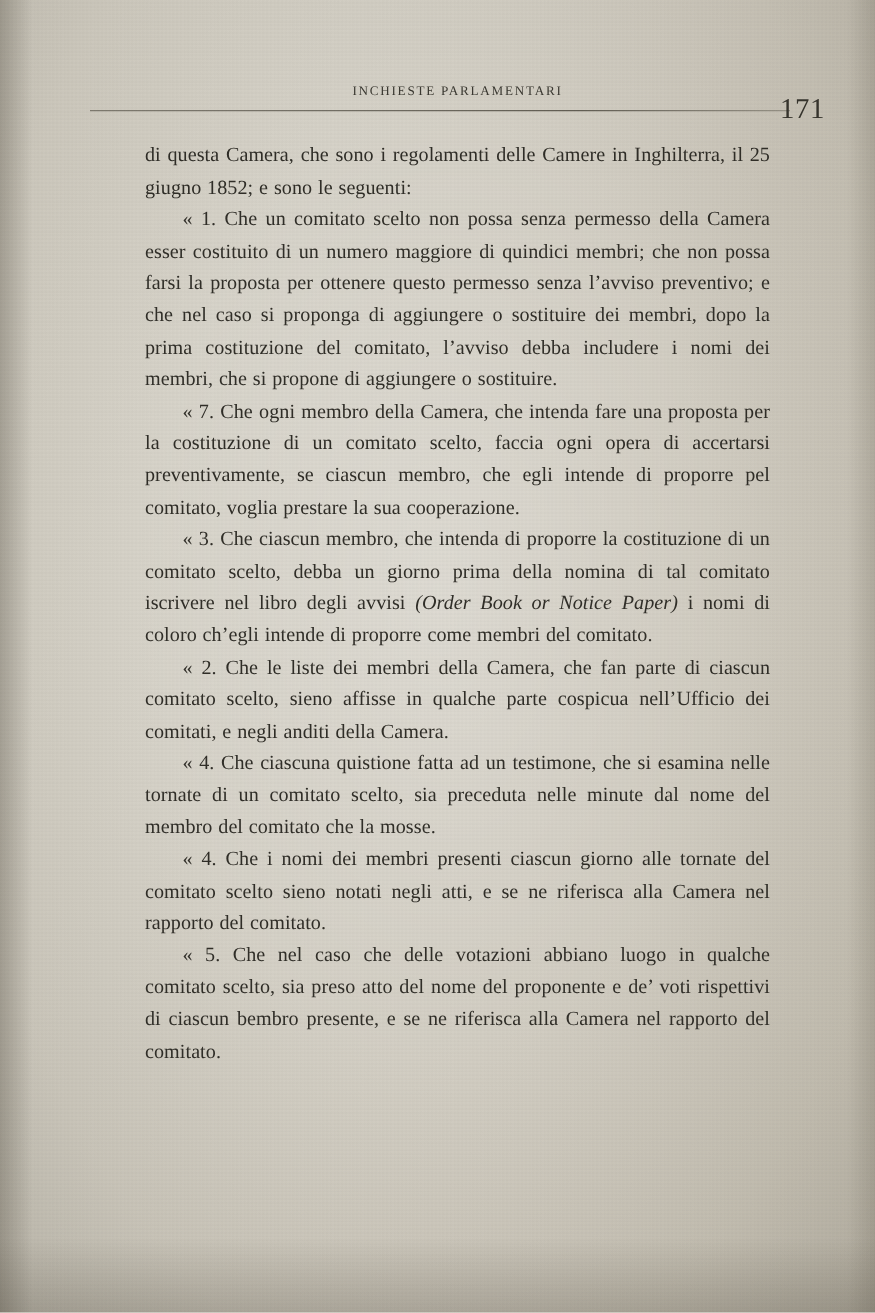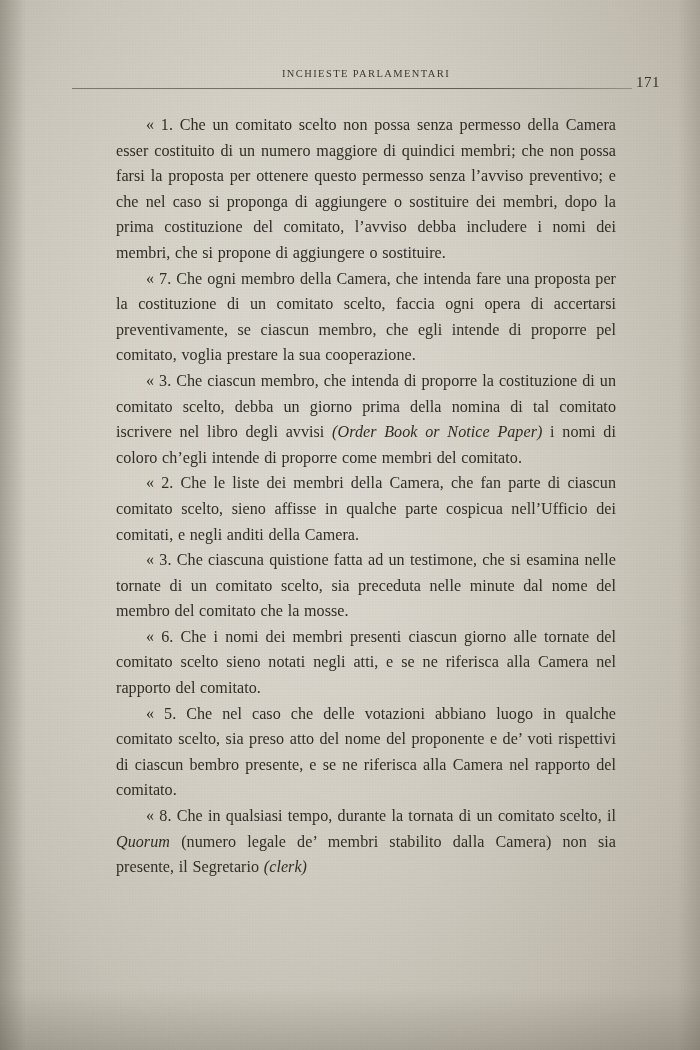--- a/index.html
+++ b/index.html
@@ -82,21 +82,21 @@
     left: -44px;
     right: -16px;
     top: 28px;
     height: 1px;
     background: linear-gradient(to right, rgba(60,56,46,0.55), rgba(60,56,46,0.75) 70%, rgba(60,56,46,0.35));
   }
   .pageno {
     position: absolute;
     right: -44px;
     top: 14px;
-    font-size: 15px;
+    font-size: 23px;
     color: #35332c;
     font-family: "Liberation Serif", serif;
     letter-spacing: 0.5px;
   }
 
   .body-text {
     margin-top: 18px;
     font-size: 16.1px;
     line-height: 25.6px;
     color: #2f2d27;
@@ -131,24 +131,24 @@
 
   <div class="content">
 
     <div class="header">
       <div class="runhead">Inchieste parlamentari</div>
       <div class="rule"></div>
       <div class="pageno">171</div>
     </div>
 
     <div class="body-text">
+      <p class="noindent">di questa Camera, che sono i regolamenti delle Camere in Inghilterra, il 25 giugno 1852; e sono le seguenti:</p>
       <p class="indent">« 1. Che un comitato scelto non possa senza permesso della Camera esser costituito di un numero maggiore di quindici membri; che non possa farsi la proposta per ottenere questo permesso senza l’avviso preventivo; e che nel caso si proponga di aggiungere o sostituire dei membri, dopo la prima costituzione del comitato, l’avviso debba includere i nomi dei membri, che si propone di aggiungere o sostituire.</p>
       <p class="indent">« 7. Che ogni membro della Camera, che intenda fare una proposta per la costituzione di un comitato scelto, faccia ogni opera di accertarsi preventivamente, se ciascun membro, che egli intende di proporre pel comitato, voglia prestare la sua cooperazione.</p>
       <p class="indent"><span>« 3. Che ciascun membro, che intenda di proporre la costituzione di un comitato scelto, debba un giorno prima della nomina di tal comitato iscrivere nel libro degli avvisi </span><em>(Order Book or Notice Paper)</em><span> i nomi di coloro ch’egli intende di proporre come membri del comitato.</span></p>
       <p class="indent">« 2. Che le liste dei membri della Camera, che fan parte di ciascun comitato scelto, sieno affisse in qualche parte cospicua nell’Ufficio dei comitati, e negli anditi della Camera.</p>
-      <p class="indent">« 3. Che ciascuna quistione fatta ad un testimone, che si esamina nelle tornate di un comitato scelto, sia preceduta nelle minute dal nome del membro del comitato che la mosse.</p>
-      <p class="indent">« 6. Che i nomi dei membri presenti ciascun giorno alle tornate del comitato scelto sieno notati negli atti, e se ne riferisca alla Camera nel rapporto del comitato.</p>
+      <p class="indent">« 4. Che ciascuna quistione fatta ad un testimone, che si esamina nelle tornate di un comitato scelto, sia preceduta nelle minute dal nome del membro del comitato che la mosse.</p>
+      <p class="indent">« 4. Che i nomi dei membri presenti ciascun giorno alle tornate del comitato scelto sieno notati negli atti, e se ne riferisca alla Camera nel rapporto del comitato.</p>
       <p class="indent">« 5. Che nel caso che delle votazioni abbiano luogo in qualche comitato scelto, sia preso atto del nome del proponente e de’ voti rispettivi di ciascun bembro presente, e se ne riferisca alla Camera nel rapporto del comitato.</p>
-      <p class="indent"><span>« 8. Che in qualsiasi tempo, durante la tornata di un comitato scelto, il </span><em>Quorum</em><span> (numero legale de’ membri stabilito dalla Camera) non sia presente, il Segretario </span><em>(clerk)</em></p>
     </div>
 
   </div>
 </div>
 
 </body></html>

